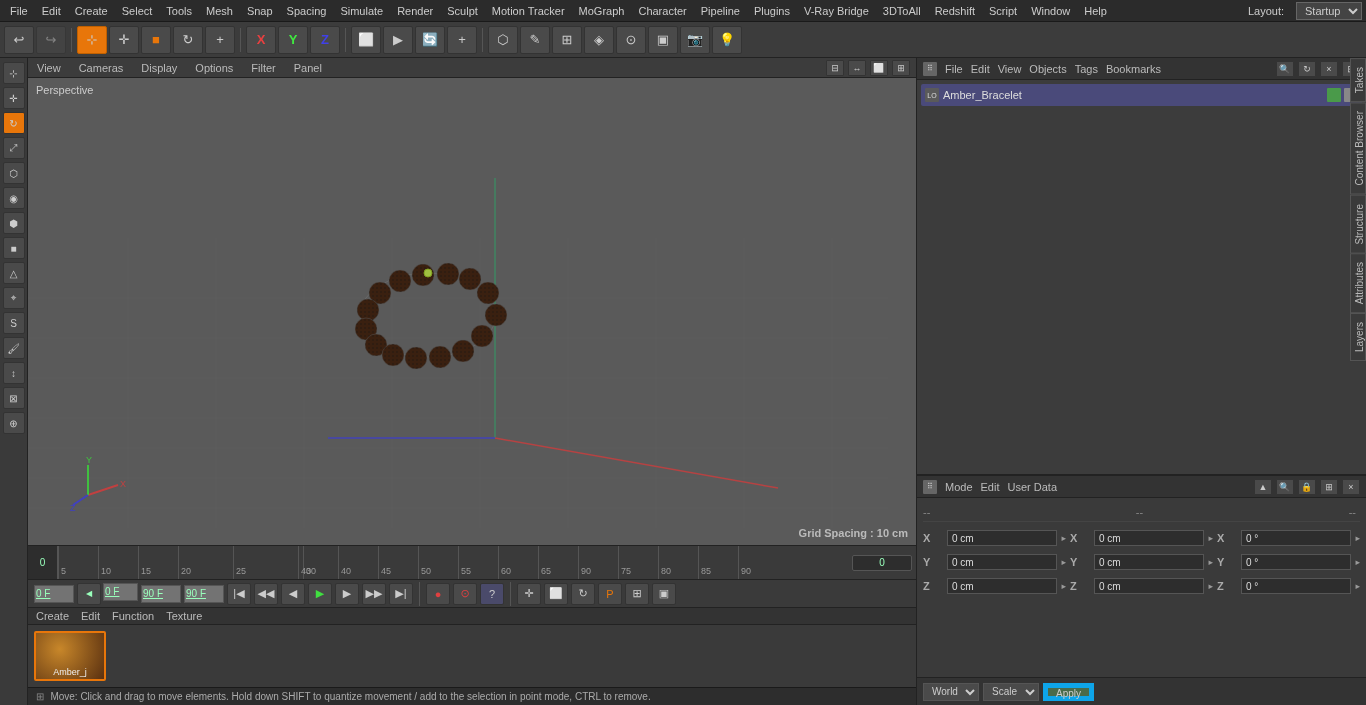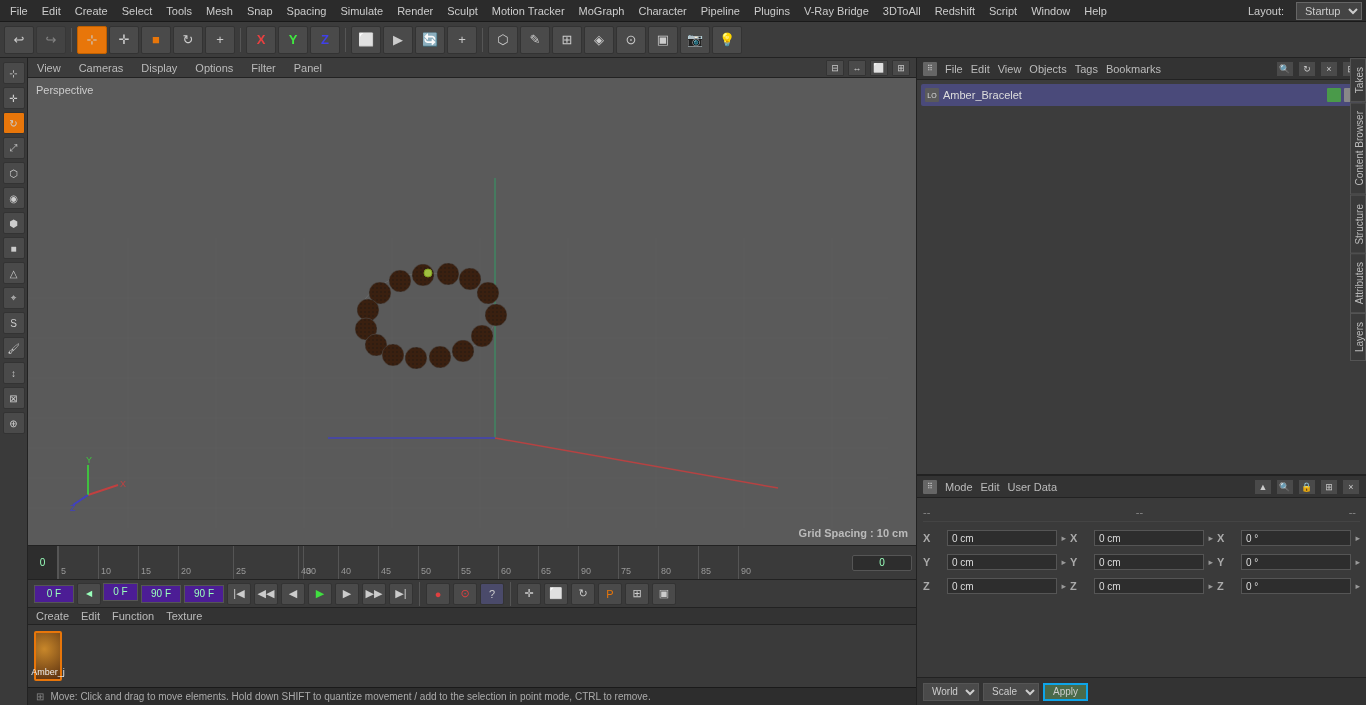--- a/index.html
+++ b/index.html
@@ -249,28 +249,29 @@
       border: 1px solid #333;
       border-radius: 2px;
       display: flex;
       align-items: center;
       justify-content: center;
       cursor: pointer;
       color: #ccc;
       font-size: 11px;
     }
     .pb-field {
-      background: #4c1d95;
+      background: #737373;
       border: 1px solid #555;
       color: #9fb;
       font-size: 10px;
       width: 40px;
       height: 18px;
-      text-align: center;
+      text-align: left;
       padding: 1px;
+      text-decoration: underline;
     }
 
     
     #material-panel {
       height: 80px;
       background: #3a3a3a;
       border-top: 1px solid #222;
       display: flex;
       flex-direction: column;
     }
@@ -289,21 +290,21 @@
       cursor: pointer;
     }
     #material-content {
       display: flex;
       align-items: center;
       padding: 6px;
       gap: 8px;
       flex: 1;
     }
     .material-swatch {
-      width: 28px;
+      width: 72px;
       height: 50px;
       border-radius: 2px;
       border: 2px solid #e8760a;
       background: radial-gradient(circle at 35% 35%, #c8872a, #5a3010);
       cursor: pointer;
       display: flex;
       flex-direction: column;
       align-items: center;
       justify-content: flex-end;
       padding-bottom: 2px;
@@ -487,21 +488,21 @@
     .world-select {
       background: #4a4a4a;
       border: 1px solid #555;
       color: #ccc;
       font-size: 10px;
       height: 18px;
       padding: 0 4px;
     }
     .apply-btn {
       background: #4a6a4a;
-      border: 2px solid #0ea5e9;
+      border: 5px solid #0ea5e9;
       color: #ccc;
       font-size: 10px;
       height: 18px;
       padding: 0 8px;
       cursor: pointer;
     }
     .rtab {
       writing-mode: vertical-rl;
       text-orientation: mixed;
       transform: rotate(180deg);

